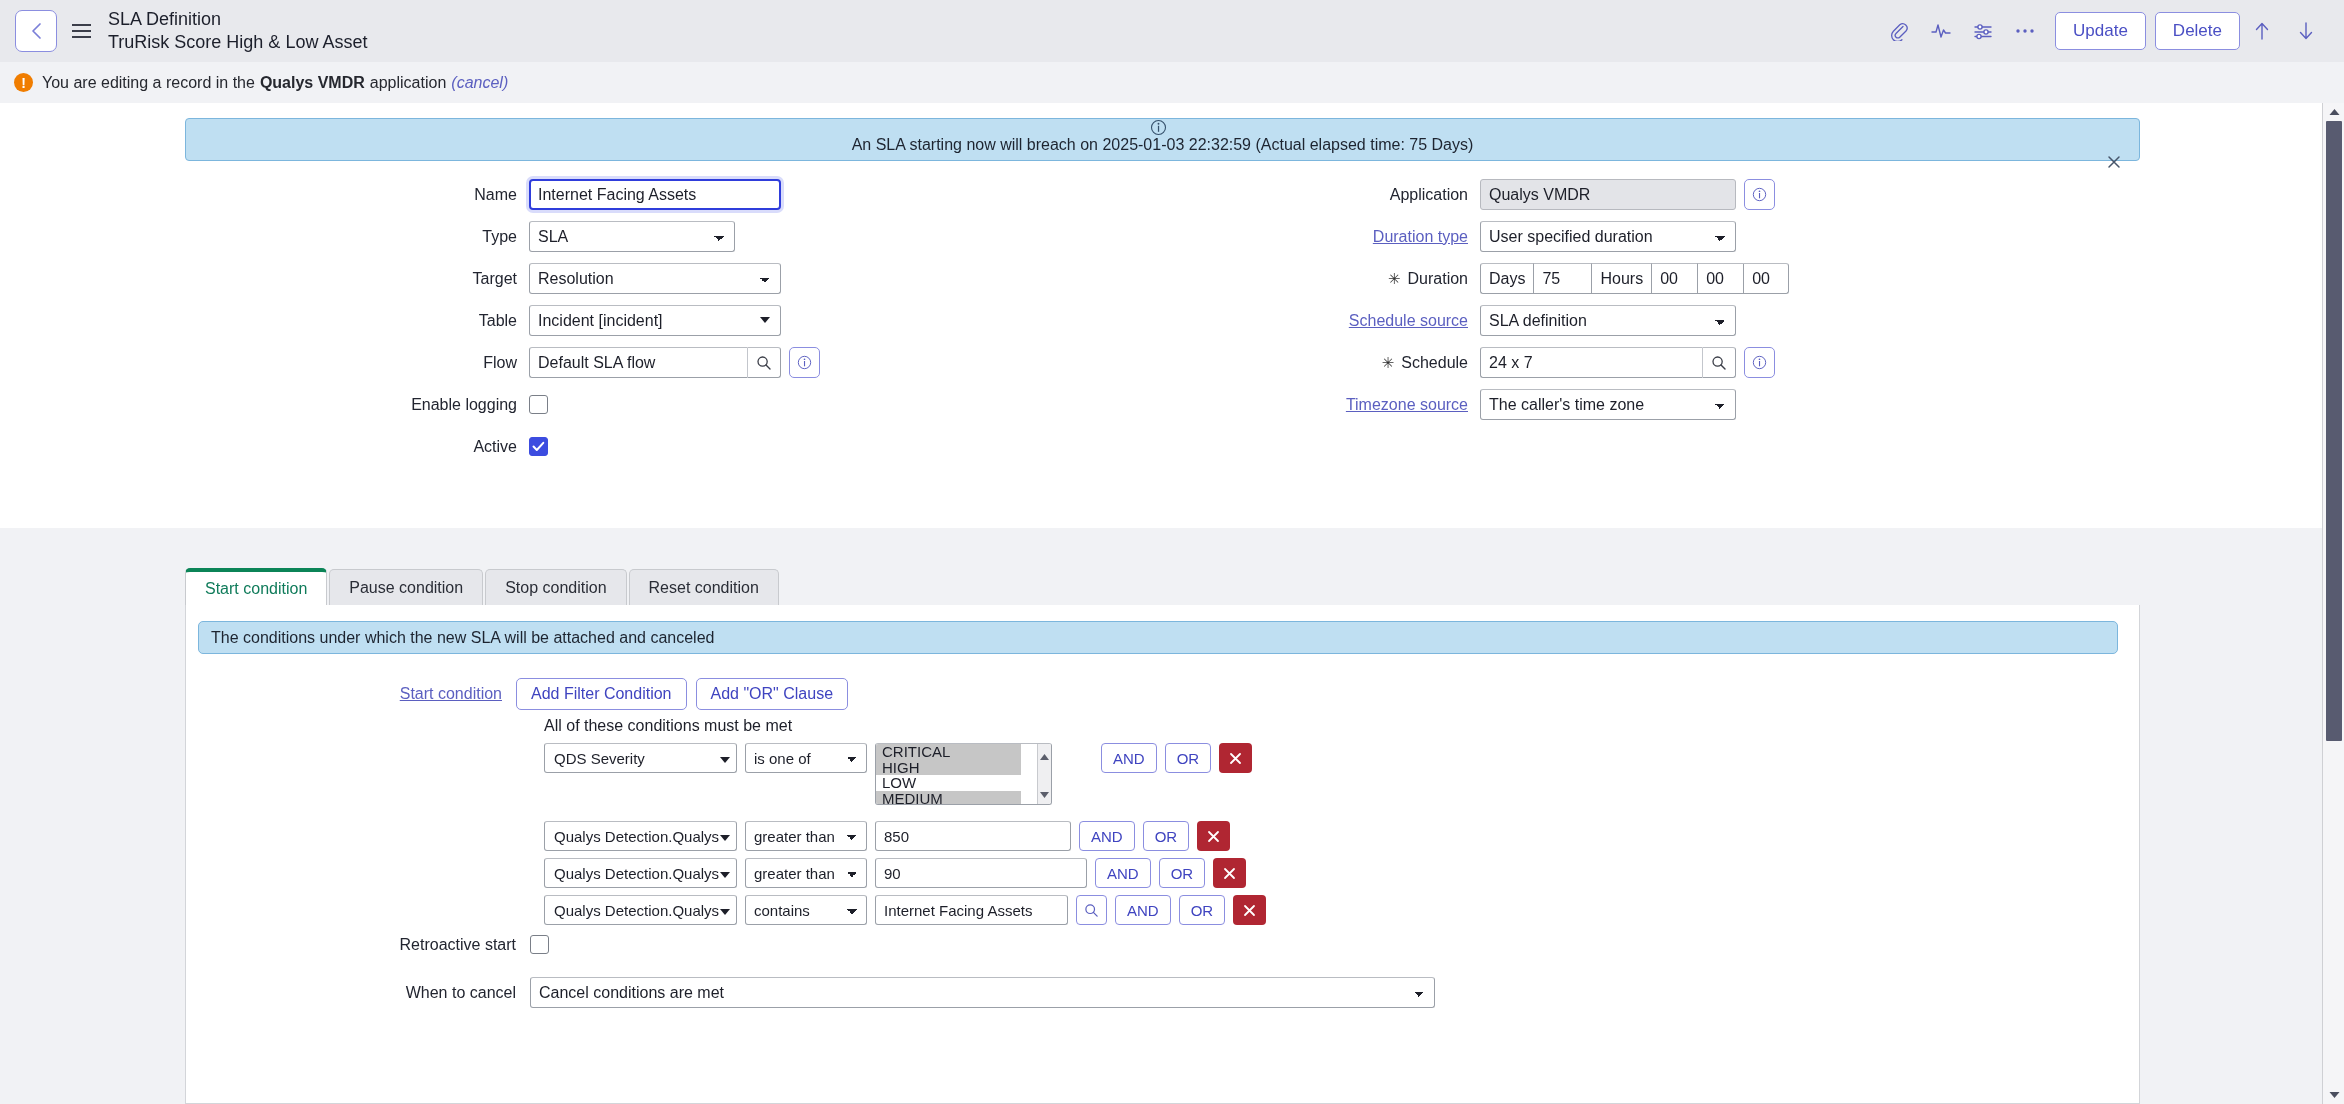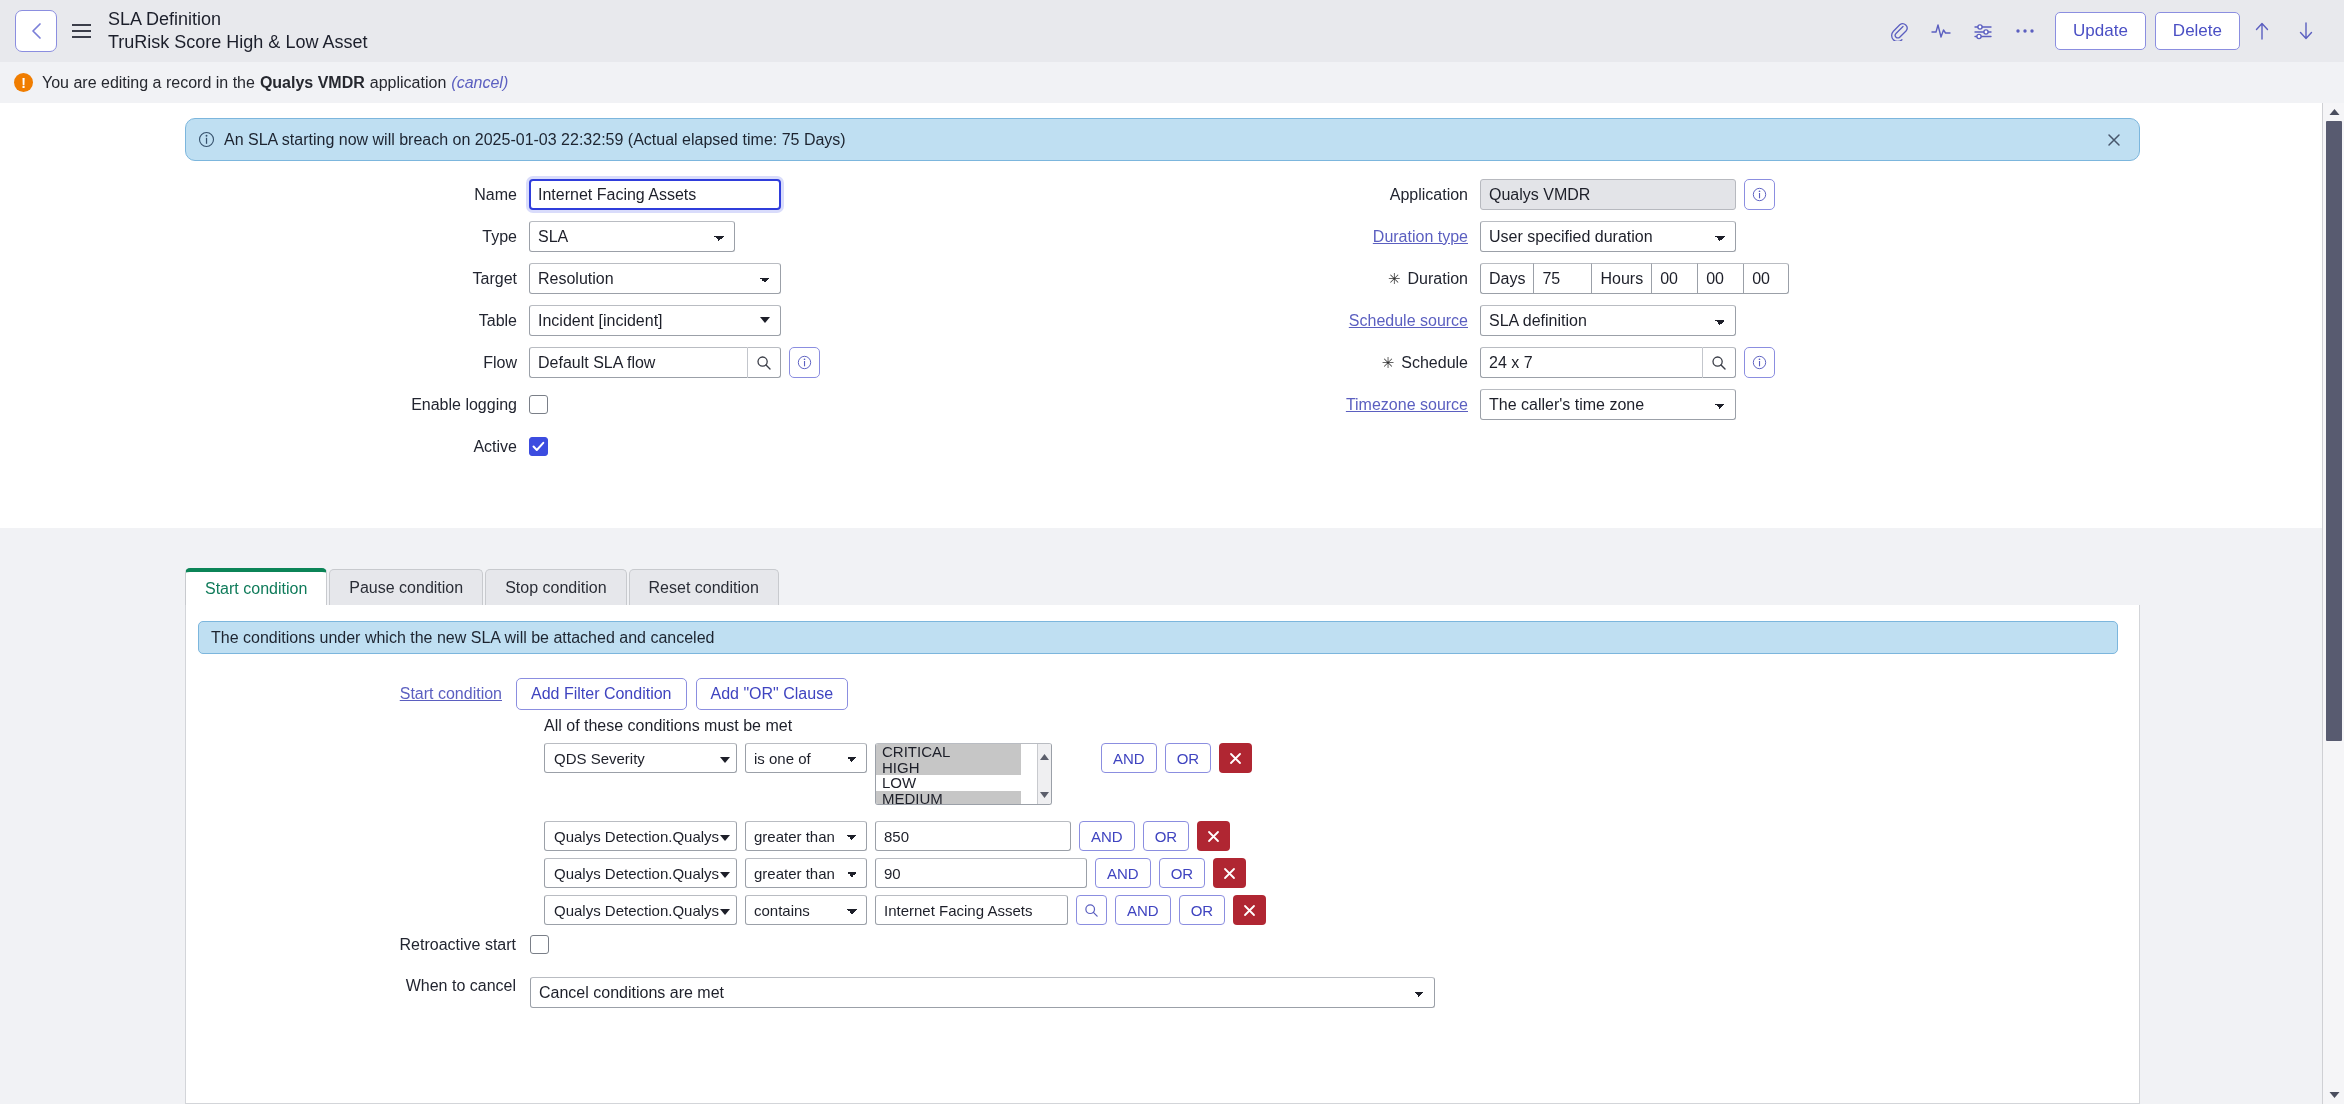--- a/index.html
+++ b/index.html
@@ -82,23 +82,23 @@
 
   
   .formregion {
     position: absolute; left: 0; top: 103px; width: 2322px; height: 425px;
     background: #ffffff;
   }
 
   
   .infobanner {
     position: absolute; left: 185px; top: 15px; width: 1955px; height: 43px;
-    background: #bfdff2; border: 1px solid #7cb6dd; border-radius: 10px;
+    background: #bfdff2; border: 1px solid #7cb6dd; border-radius: 4px;
     display: flex; align-items: center; padding: 0 12px;
-    font-size: 16px; color: #1d2430;
+    font-size: 16px; color: #1d2430; flex-direction: column;
   }
   .infobanner .ibicon { margin-right: 9px; display:flex; }
   .infobanner .ibclose {
     margin-left: auto; width: 26px; height: 26px; display:flex;
     align-items:center; justify-content:center; cursor:pointer; color:#47566b;
   }
 
   
   .fieldcol { position: absolute; }
   .col-left { left: 0px; top: 76px; width: 1020px; }
@@ -294,21 +294,21 @@
     font-family: "Liberation Sans", sans-serif;
     display: flex; align-items: center; justify-content: center; cursor: pointer;
   }
 
   
   .retro {
     position: absolute; left: 0; top: 330px; display: flex; align-items: center; justify-content: space-between;
   }
   .retro .rl { width: 344px; text-align: right; padding-right: 14px; font-size: 16px; color: #222530; }
   .whencancel {
-    position: absolute; left: 0; top: 372px; display: flex; 
+    position: absolute; left: 0; top: 372px; display: flex; align-items: center;
   }
   .whencancel .rl { width: 344px; text-align: right; padding-right: 14px; font-size: 16px; color: #222530; }
   .whencancel select {
     width: 905px; height: 31px; border: 1px solid #9ba0a8; border-top-color:#b9bcc2;
     border-radius: 3px; background:#fff; font-size:16px; color:#1d1f29;
     font-family:"Liberation Sans", sans-serif;
     -webkit-appearance:none; appearance:none; padding: 0 26px 0 8px; cursor:pointer;
     background-image:
       linear-gradient(45deg, transparent 50%, #1d1f29 50%),
       linear-gradient(135deg, #1d1f29 50%, transparent 50%);

